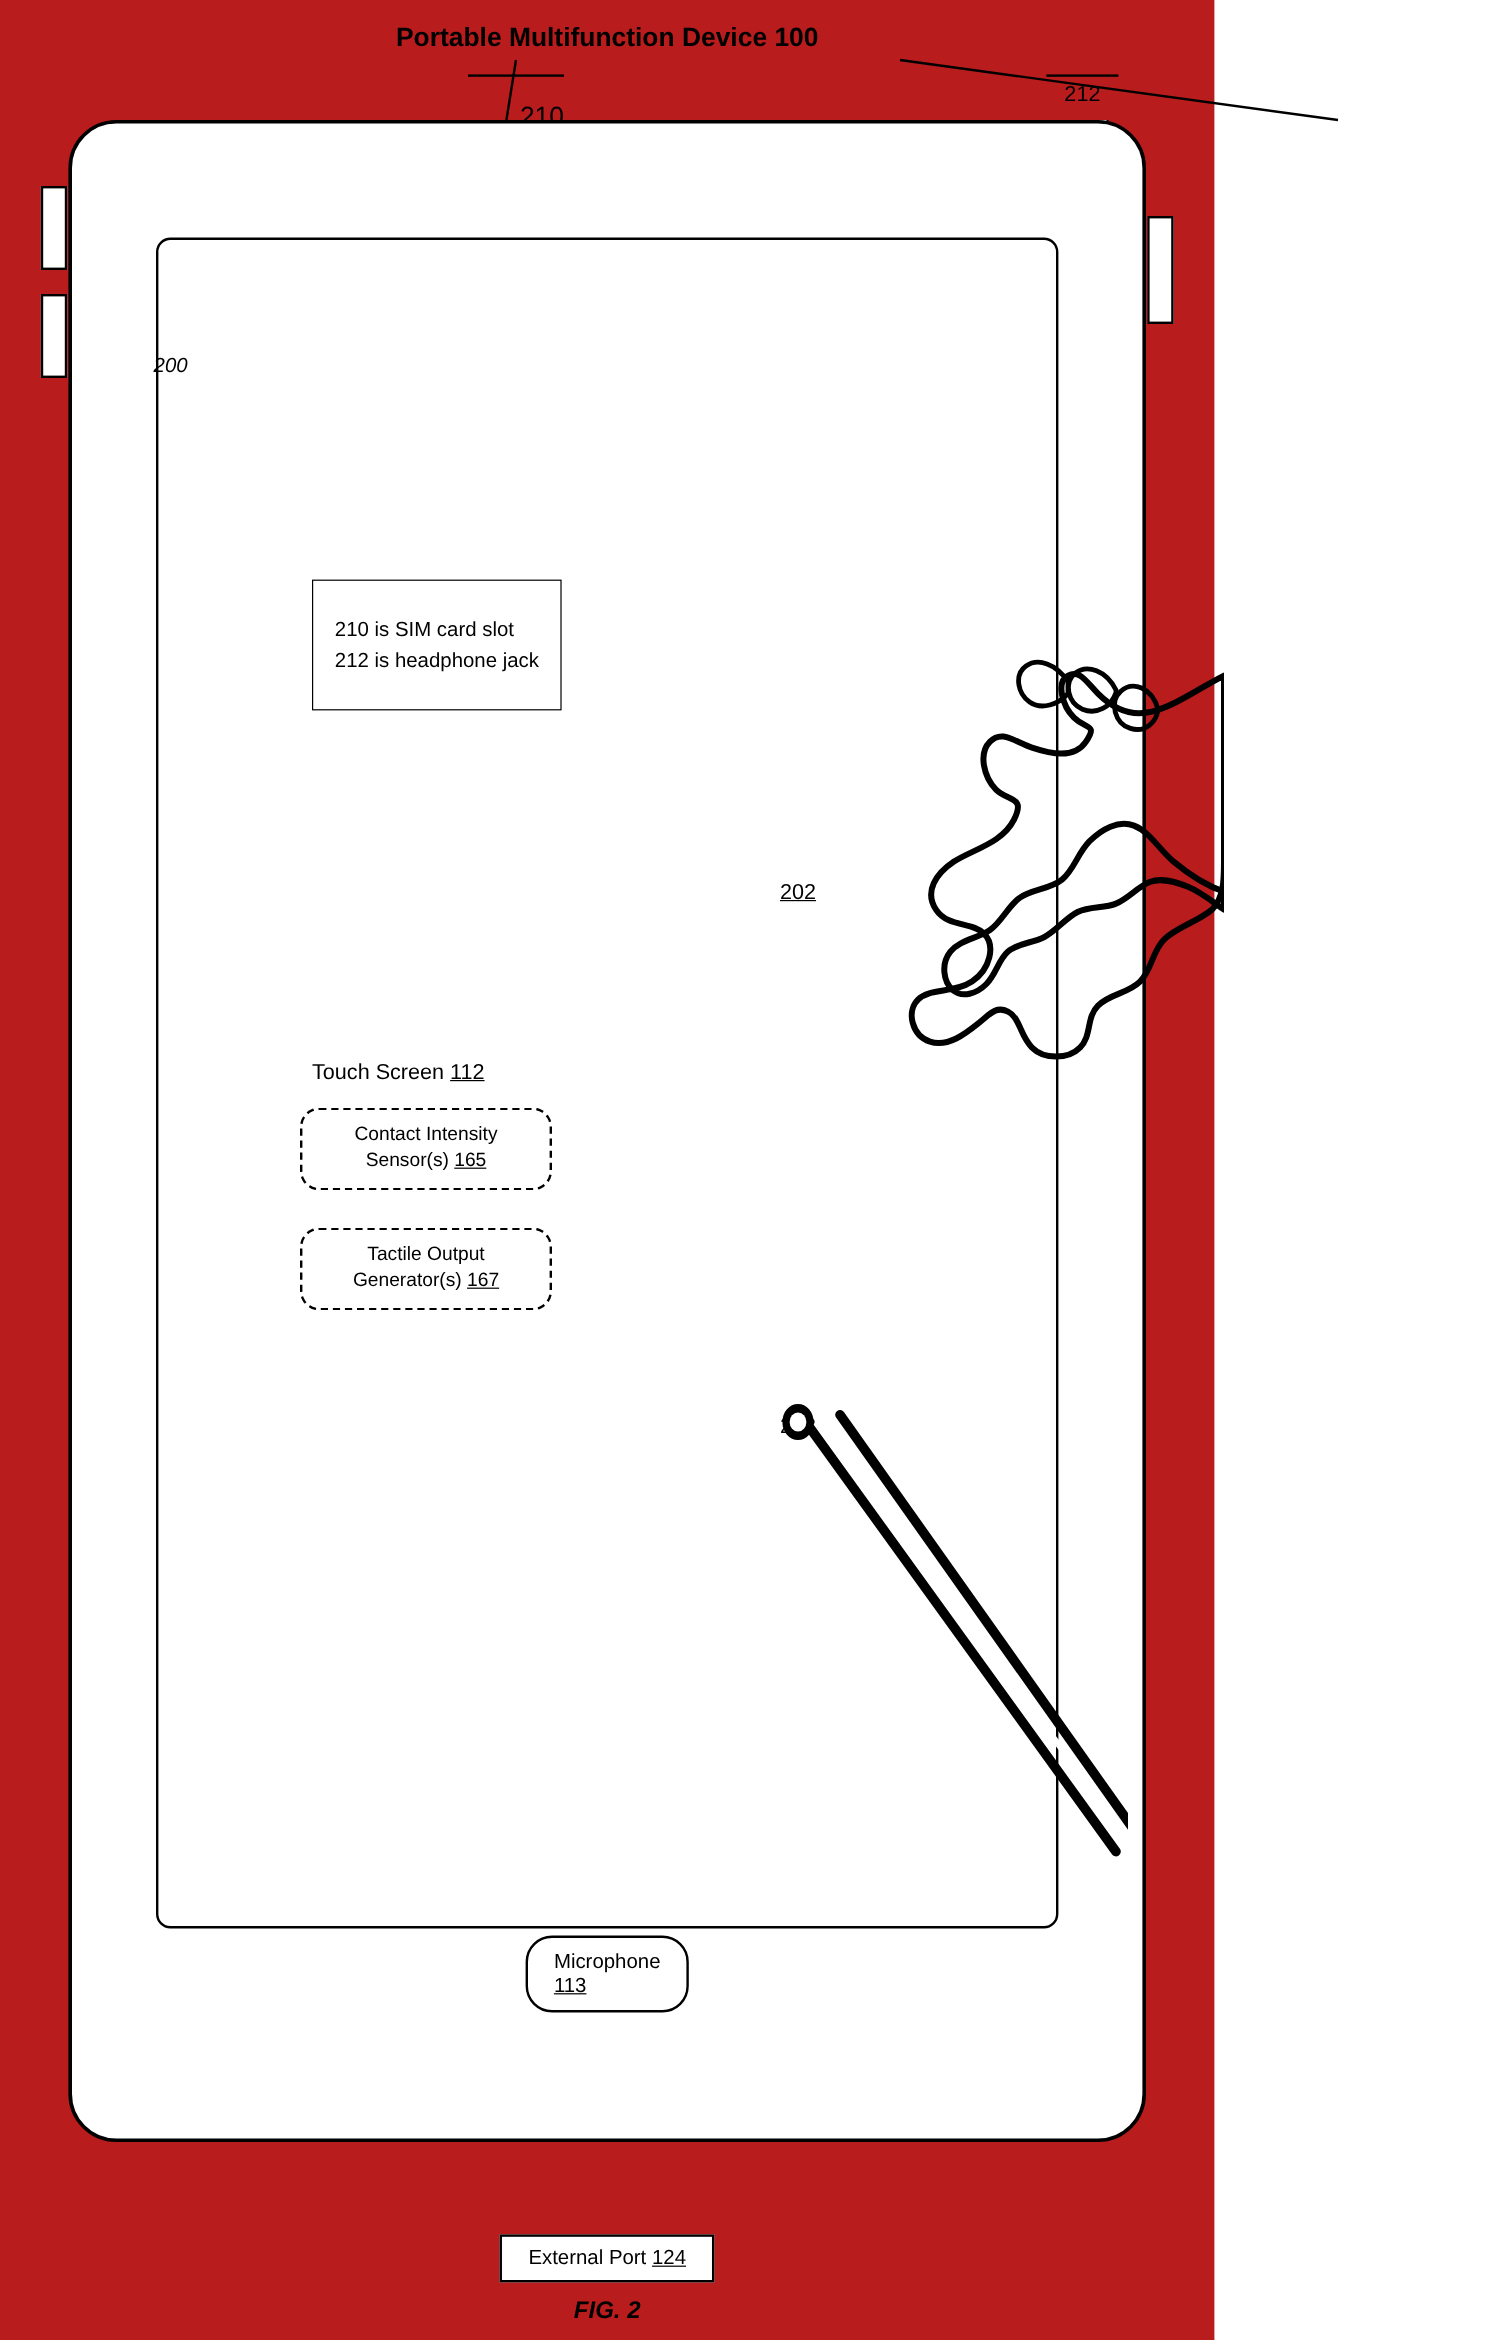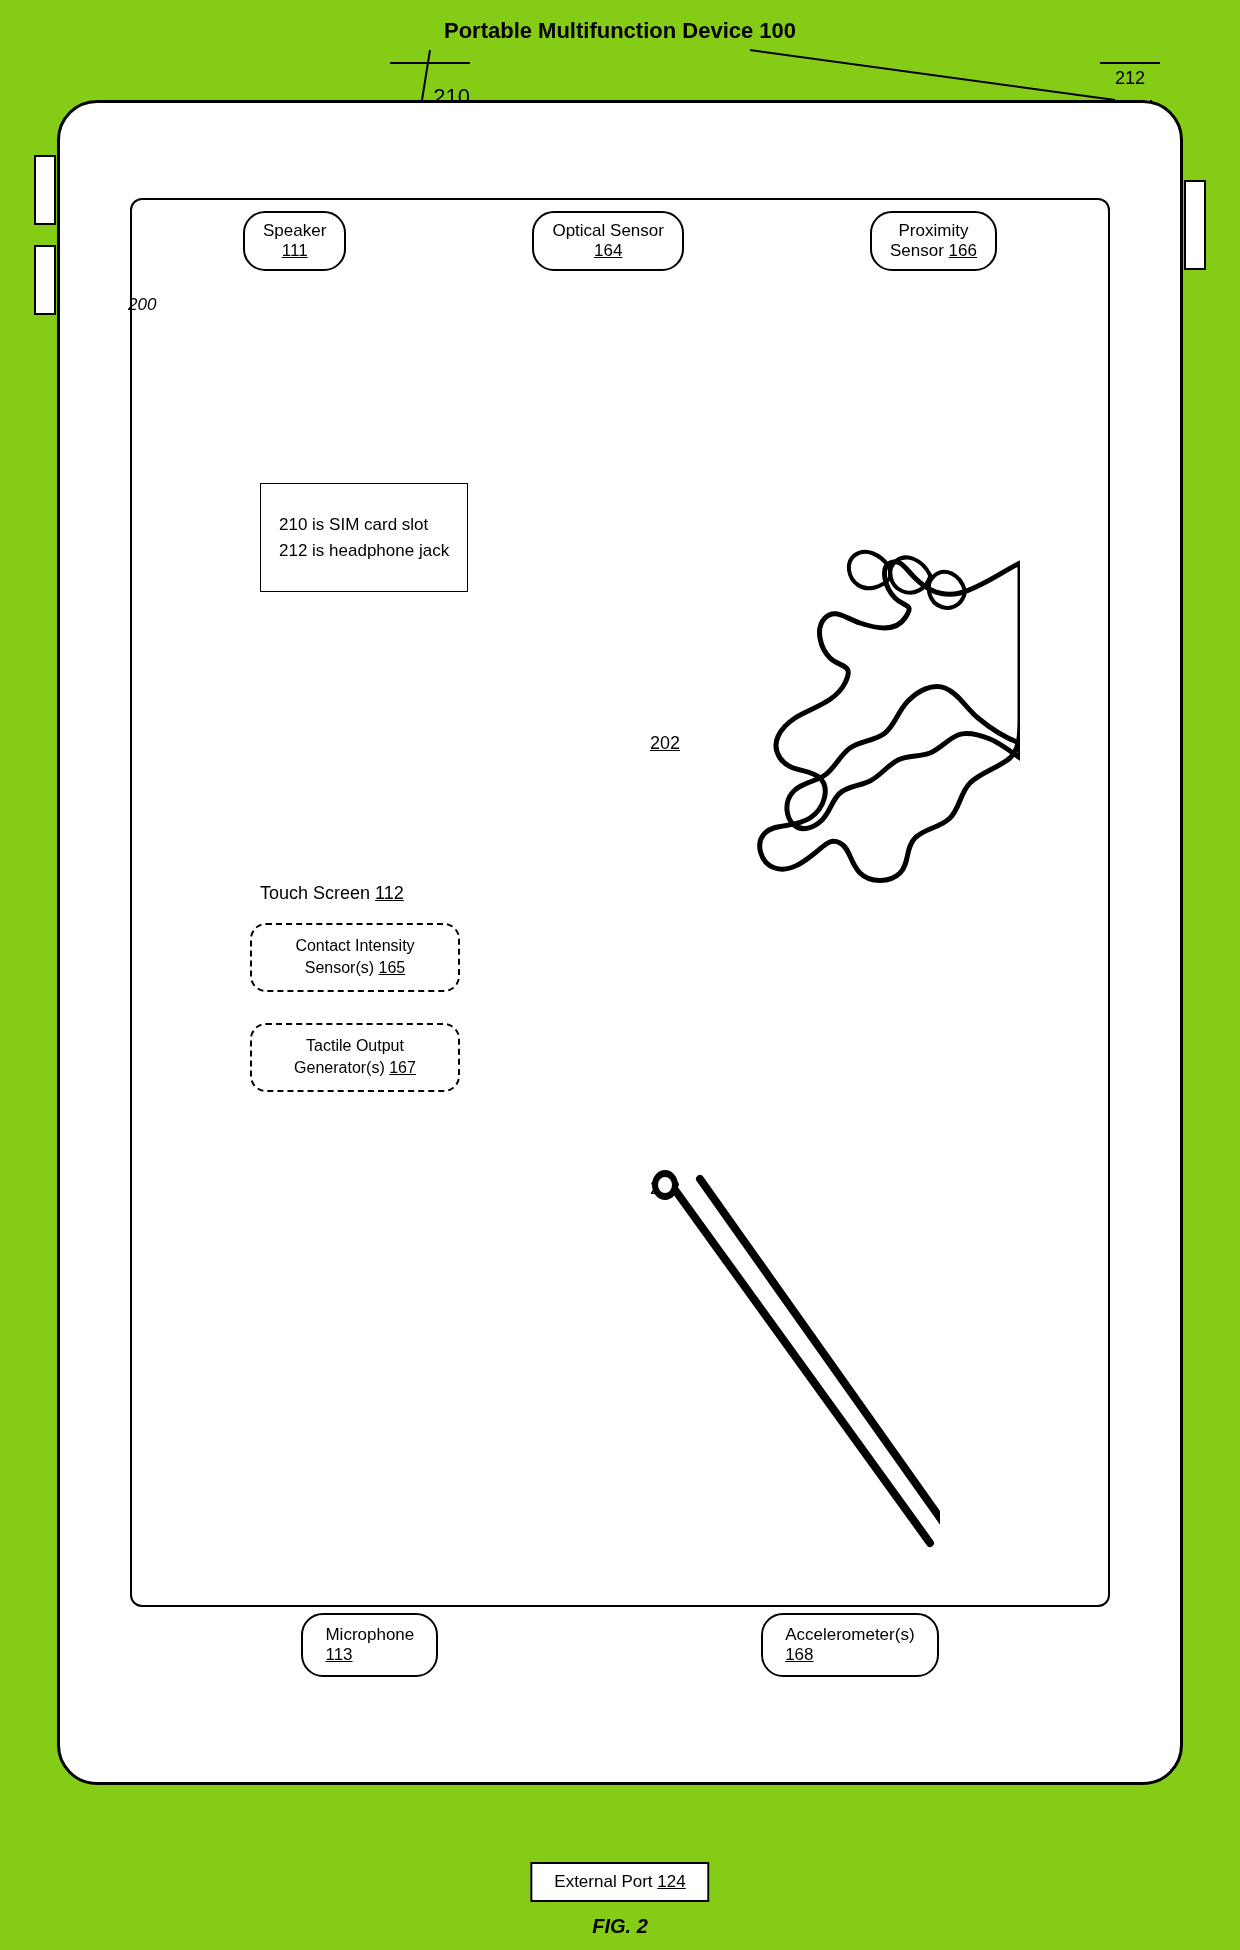--- a/index.html
+++ b/index.html
@@ -6,24 +6,24 @@
     body {
       background: #fff;
       font-family: Arial, sans-serif;
       width: 1240px;
       height: 1950px;
       position: relative;
       overflow: hidden;
     }
 
     .main-container {
-      width: 1240px;
+      width: 1012px;
       height: 1950px;
       position: relative;
-      background: #84cc16;
+      background: #b91c1c;
     }
 
     
     .title-area {
       position: absolute;
       top: 18px;
       left: 50%;
       transform: translateX(-50%);
       text-align: center;
       font-weight: bold;
@@ -344,35 +344,20 @@
   </div>
 
   <div class="side-btn-left side-btn-left-top"></div>
   <div class="side-btn-left side-btn-left-mid"></div>
   <div class="side-btn-right side-btn-right-top"></div>
 
   <div class="device-body">
 
     <div class="screen-area"></div>
 
-    <div class="sensors-row">
-      <div class="sensor-box">
-        <span>Speaker</span>
-        <br>
-        <u>111</u>
-      </div>
-      <div class="sensor-box">
-        <span>Optical Sensor</span>
-        <br>
-        <u>164</u>
-      </div>
-      <div class="sensor-box">
-        <span>Proximity<br><span>Sensor</span> <u>166</u></span>
-      </div>
-    </div>
 
     <div class="label-200">
       <span>200</span>
     </div>
 
     <div class="annotation-box">
       <span>210 is SIM card slot</span><br>
       <span>212 is headphone jack</span>
     </div>
 
@@ -417,24 +402,20 @@
 
       <ellipse cx="75" cy="32" rx="12" ry="14" fill="#000" stroke="#000" stroke-width="2"></ellipse>
       <ellipse cx="75" cy="32" rx="7" ry="8" fill="#fff"></ellipse>
     </svg>
 
     <div class="bottom-row">
       <div class="bottom-box">
         <span>Microphone</span><br>
         <u>113</u>
       </div>
-      <div class="bottom-box">
-        <span>Accelerometer(s)</span><br>
-        <u>168</u>
-      </div>
     </div>
 
   </div>
 
   <div class="external-port">
     <span>External Port</span> <u>124</u>
   </div>
 
   <div class="fig-caption">FIG. 2</div>
 

